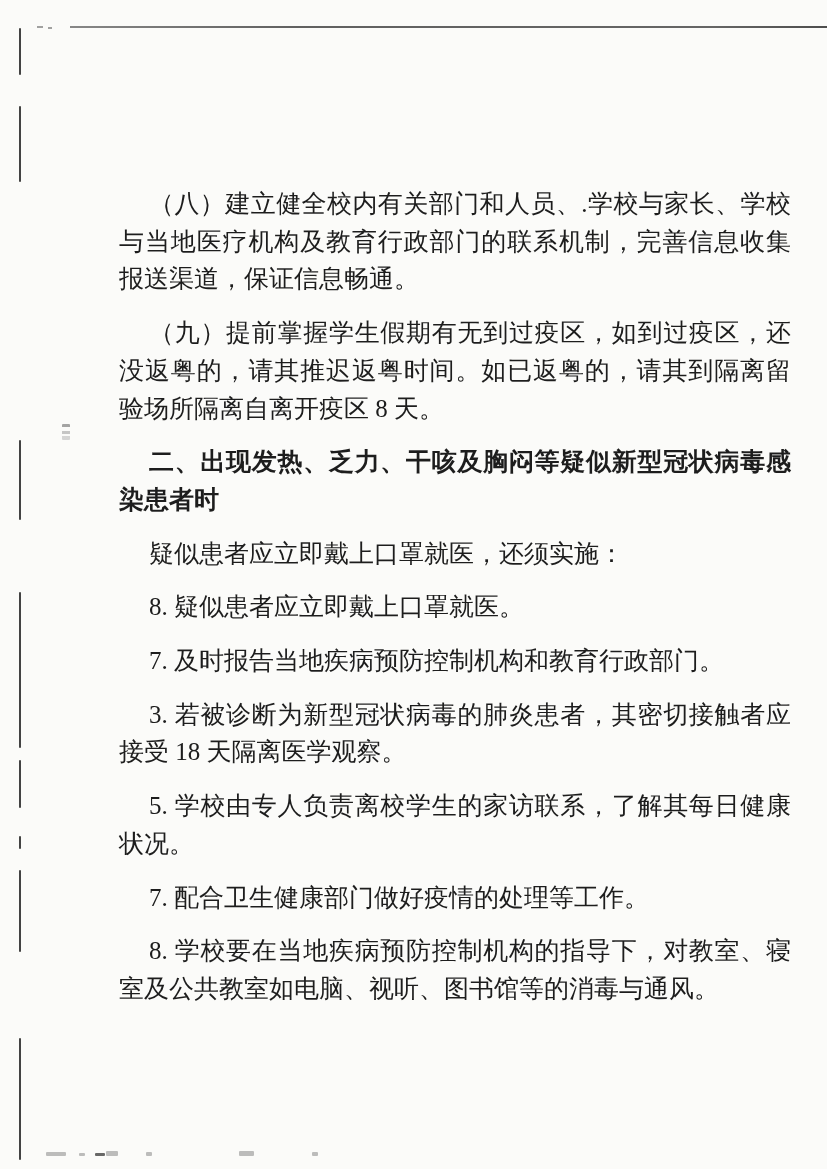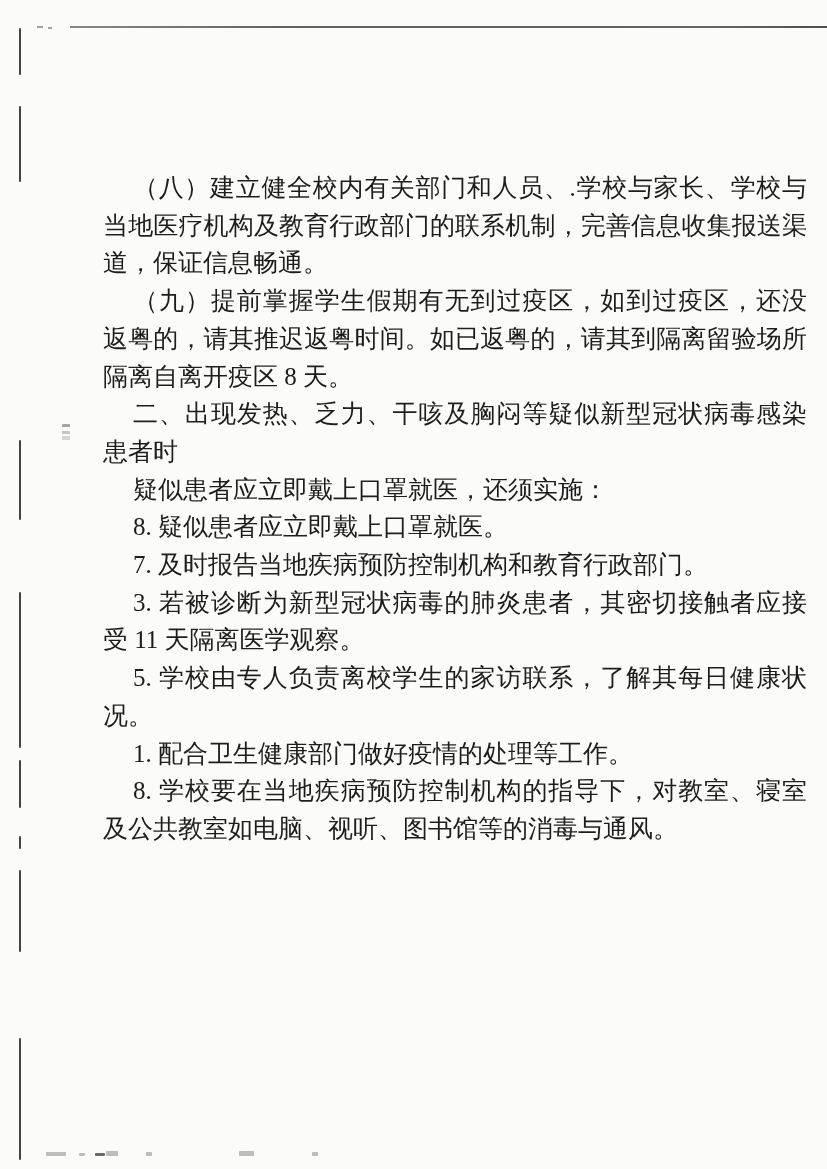--- a/index.html
+++ b/index.html
@@ -18,26 +18,26 @@
   .textblock {
     position: absolute;
     left: 103px; top: 169px;
     width: 704px;
     color: #1d1d1d;
     font-size: 25px;
     line-height: 37.7px;
     text-align: justify;
   }
   .para {
-    margin: 0;
+    margin: 16px;
     text-indent: 1.2em;
     letter-spacing: 0;
   }
   .para.bold {
-    font-weight: 400;
+    font-weight: 700;
   }
   
   .edge-seg {
     position: absolute;
     left: 19px; width: 2px;
     background: #2f2f2f;
     border-radius: 1px;
     opacity: 0.9;
   }
   .top-rule {
@@ -97,19 +97,19 @@
   <div class="bottom-mark" style="left:239px; top:1151px; width:15px; height:5px;"></div>
   <div class="bottom-mark" style="left:312px; top:1152px; width:6px;  height:4px;"></div>
 
   <div class="textblock">
     <p class="para">（八）建立健全校内有关部门和人员、.学校与家长、学校与当地医疗机构及教育行政部门的联系机制，完善信息收集报送渠道，保证信息畅通。</p>
     <p class="para">（九）提前掌握学生假期有无到过疫区，如到过疫区，还没返粤的，请其推迟返粤时间。如已返粤的，请其到隔离留验场所隔离自离开疫区 8 天。</p>
     <p class="para bold">二、出现发热、乏力、干咳及胸闷等疑似新型冠状病毒感染患者时</p>
     <p class="para">疑似患者应立即戴上口罩就医，还须实施：</p>
     <p class="para">8. 疑似患者应立即戴上口罩就医。</p>
     <p class="para">7. 及时报告当地疾病预防控制机构和教育行政部门。</p>
-    <p class="para">3. 若被诊断为新型冠状病毒的肺炎患者，其密切接触者应接受 11 天隔离医学观察。</p>
+    <p class="para">3. 若被诊断为新型冠状病毒的肺炎患者，其密切接触者应接受 18 天隔离医学观察。</p>
     <p class="para">5. 学校由专人负责离校学生的家访联系，了解其每日健康状况。</p>
-    <p class="para">1. 配合卫生健康部门做好疫情的处理等工作。</p>
+    <p class="para">7. 配合卫生健康部门做好疫情的处理等工作。</p>
     <p class="para">8. 学校要在当地疾病预防控制机构的指导下，对教室、寝室及公共教室如电脑、视听、图书馆等的消毒与通风。</p>
   </div>
 
 </div>
 
 </body></html>

